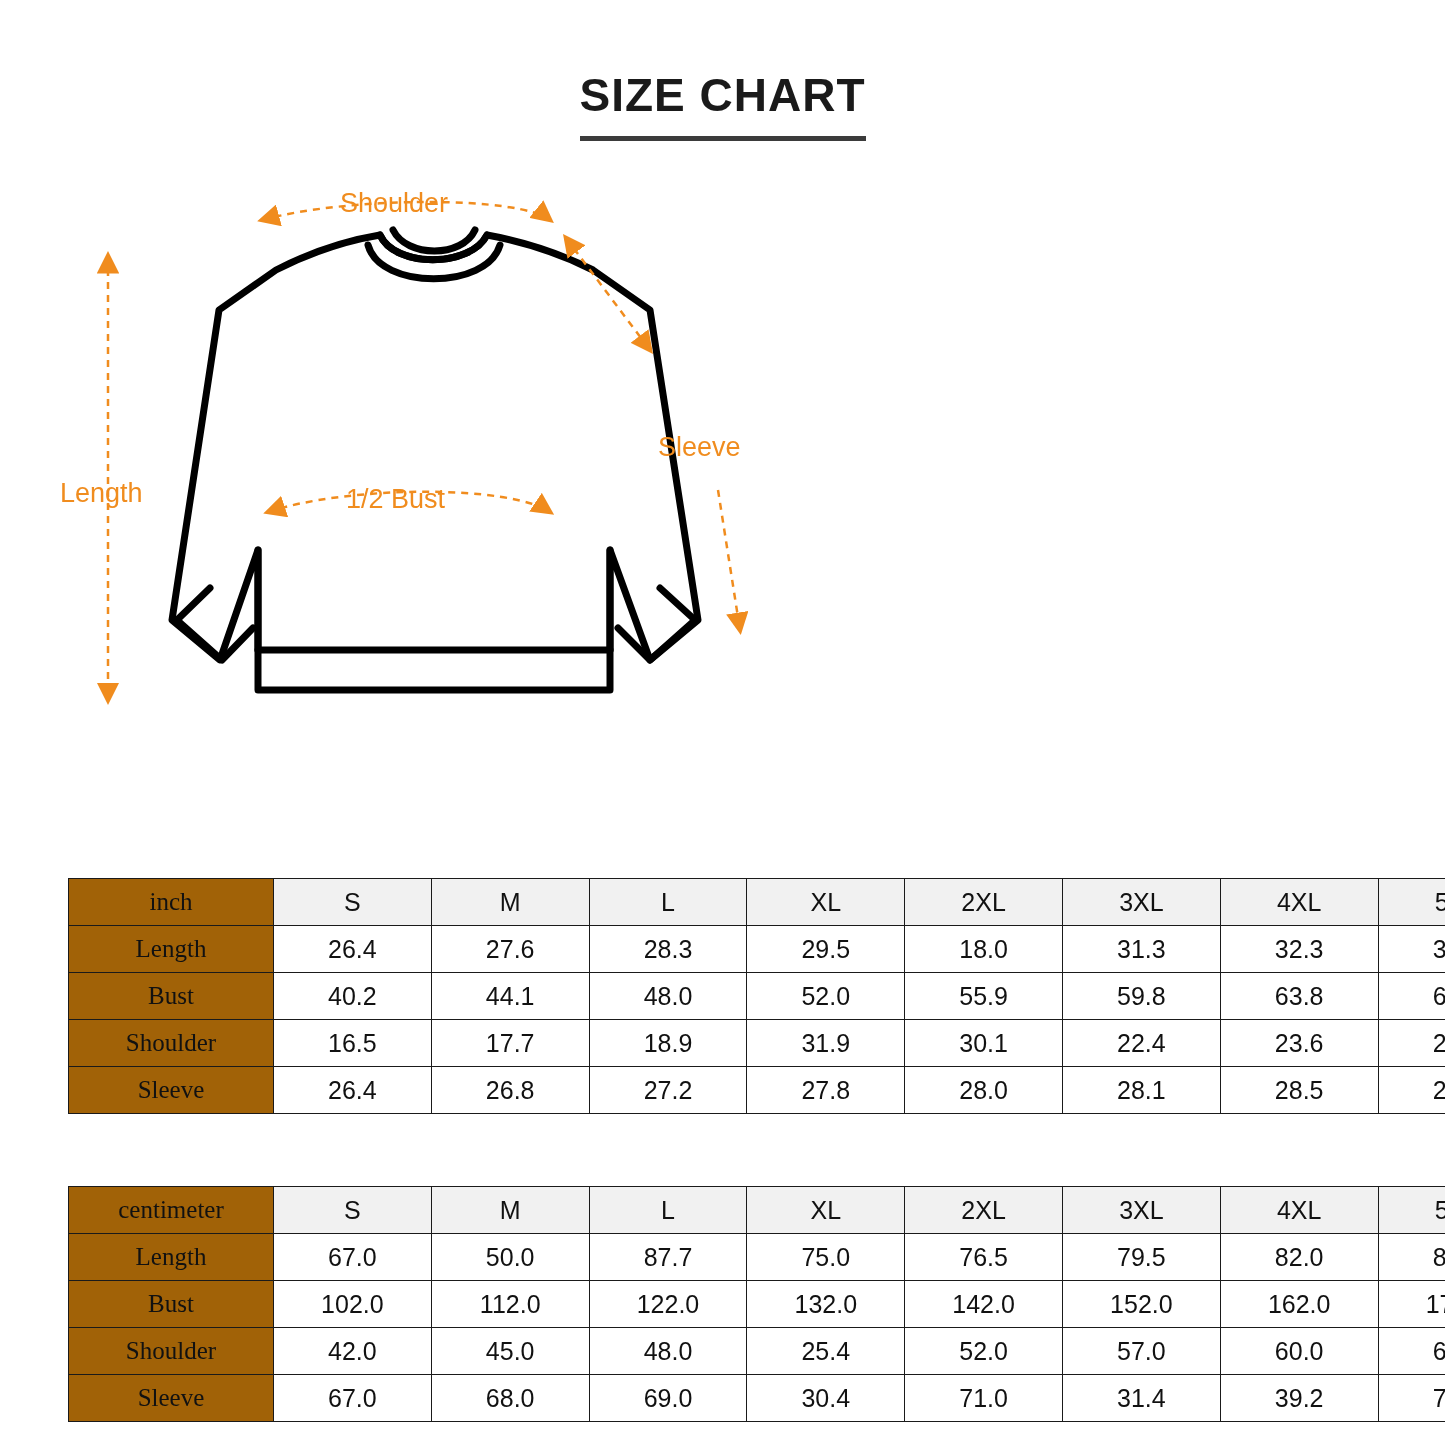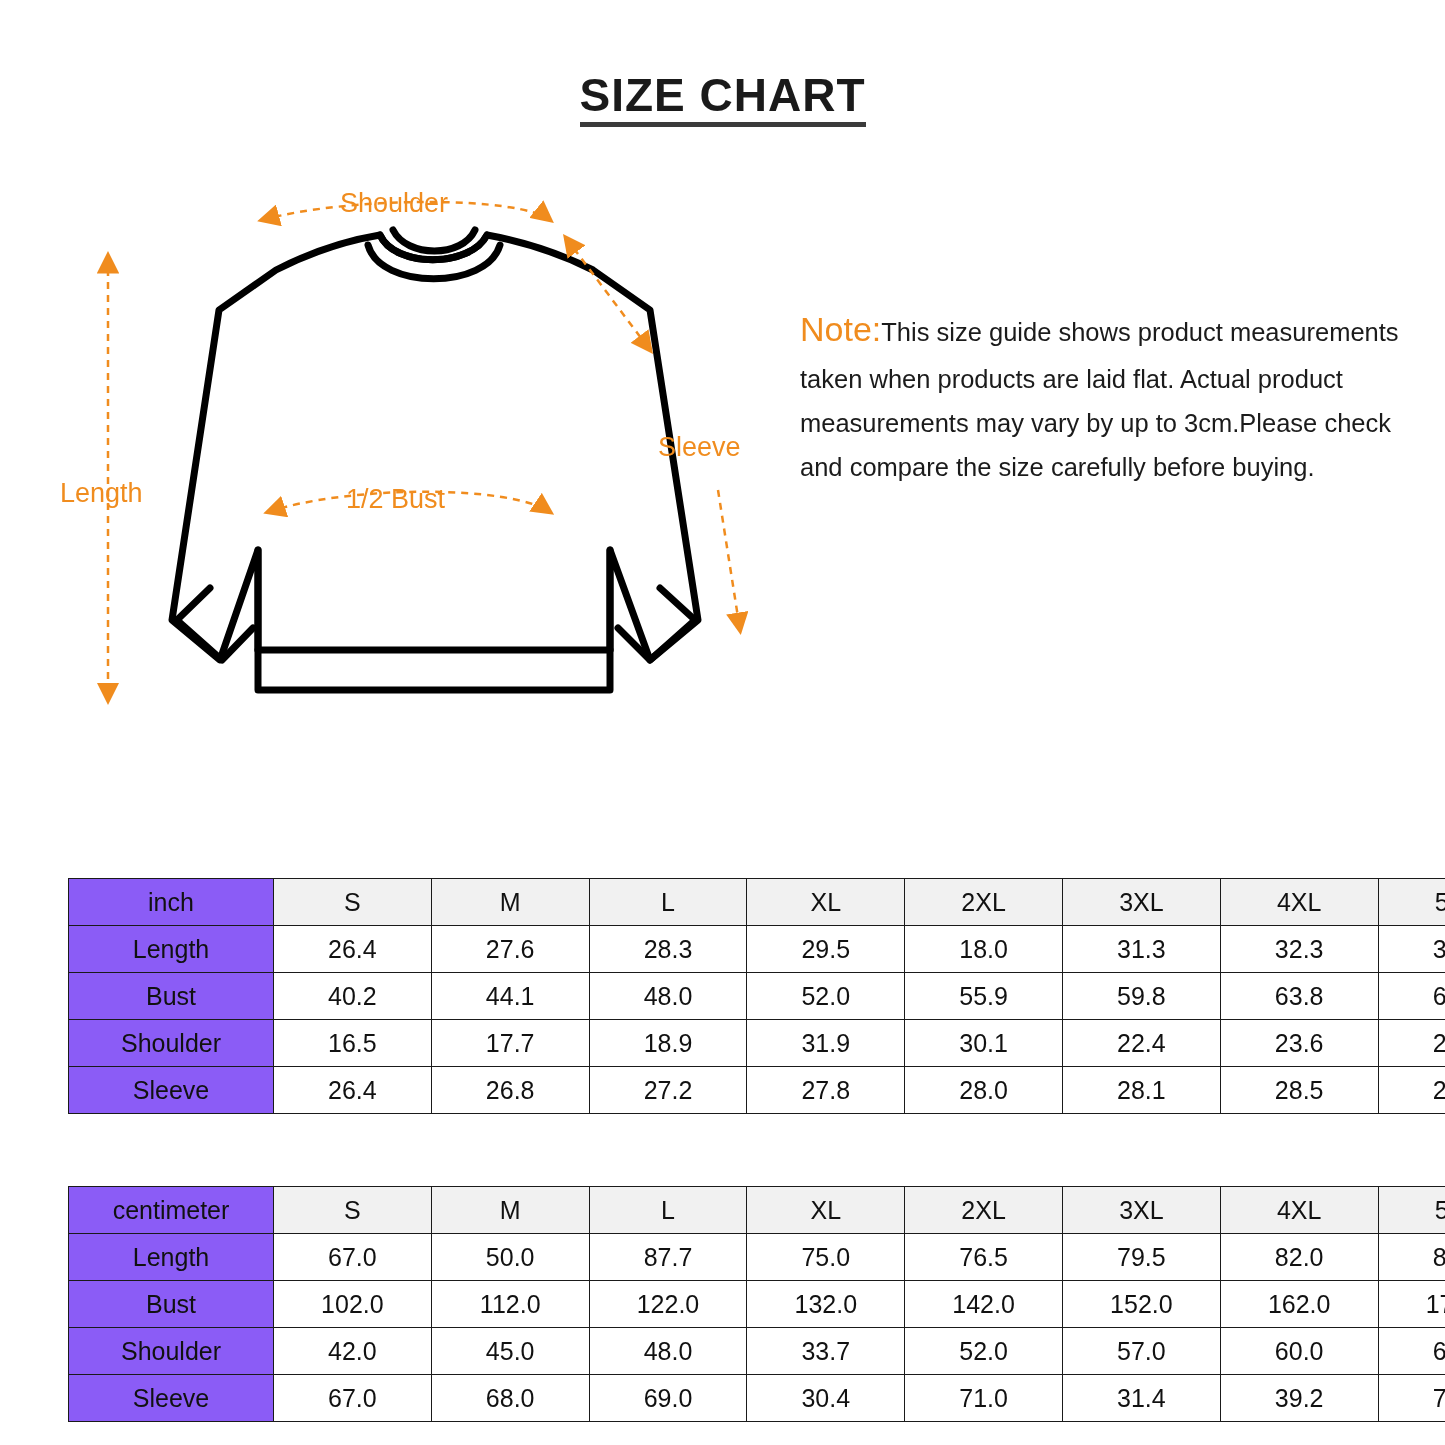--- a/index.html
+++ b/index.html
@@ -28,21 +28,21 @@
     left: 0;
     width: 1445px;
     text-align: center;
   }
   .title {
     display: inline-block;
     font-size: 46px;
     font-weight: bold;
     letter-spacing: 1px;
     color: #1a1a1a;
-    padding-bottom: 0;
+    padding-bottom: 14px;
     border-bottom: 5px solid #3b3b3b;
   }
 
   
   .illus {
     position: absolute;
     top: 190px;
     left: 50px;
     width: 740px;
     height: 600px;
@@ -83,21 +83,22 @@
     height: 46px;
     text-align: center;
     font-weight: normal;
     color: #111;
     padding: 0;
   }
   .tbl col.c0 { width: 205px; }
   .tbl col.cx { width: 157.8px; }
 
   .tbl .rowhead {
-    background: #8b5cf6;
+    background: #a16207;
+    font-family: Liberation Serif, serif;
   }
   .tbl thead td {
     background: #f1f1f1;
   }
   .tbl tbody td.val {
     background: #ffffff;
   }
 
   
   .lbl {
@@ -175,23 +176,20 @@
       <text class="lbl" x="296" y="318">1/2 Bust</text>
 
       <g stroke="#F08C1E" stroke-width="2.5" fill="none" stroke-dasharray="7 6">
         <path d="M516,48 L600,160" marker-start="url(#ahs)" marker-end="url(#ah)"></path>
         <path d="M668,300 L690,440" marker-end="url(#ah)"></path>
       </g>
       <text class="lbl" x="608" y="266">Sleeve</text>
     </svg>
   </div>
 
-  <div class="note">
-    <span class="note-label">Note:</span><span>This size guide shows product measurements taken when products are laid flat. Actual product measurements may vary by up to 3cm.Please check and compare the size carefully before buying.</span>
-  </div>
 
   <table class="tbl" id="table-inch">
     <colgroup>
       <col class="c0">
         <col class="cx">
         <col class="cx">
         <col class="cx">
         <col class="cx">
         <col class="cx">
         <col class="cx">
@@ -305,21 +303,21 @@
         <td class="val">142.0</td>
         <td class="val">152.0</td>
         <td class="val">162.0</td>
         <td class="val">172.0</td>
       </tr>
       <tr>
         <td class="rowhead">Shoulder</td>
         <td class="val">42.0</td>
         <td class="val">45.0</td>
         <td class="val">48.0</td>
-        <td class="val">33.7</td>
+        <td class="val">25.4</td>
         <td class="val">52.0</td>
         <td class="val">57.0</td>
         <td class="val">60.0</td>
         <td class="val">63.0</td>
       </tr>
       <tr>
         <td class="rowhead">Sleeve</td>
         <td class="val">67.0</td>
         <td class="val">68.0</td>
         <td class="val">69.0</td>

